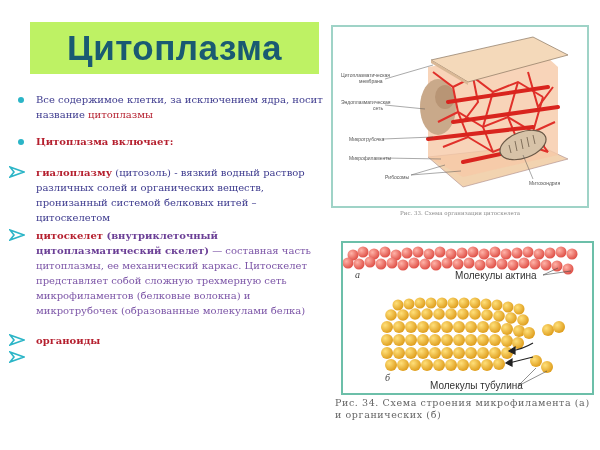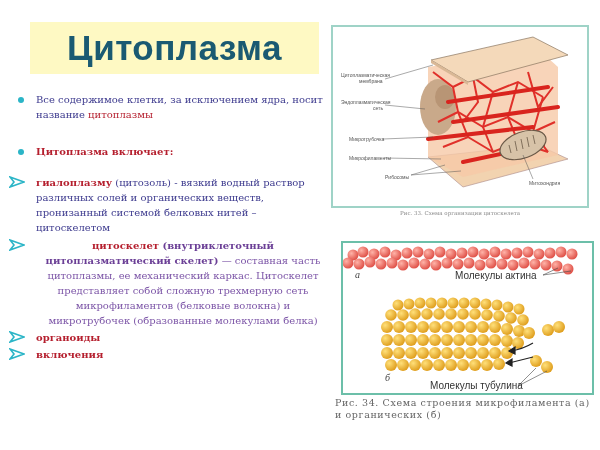--- a/index.html
+++ b/index.html
@@ -1,21 +1,21 @@
 <!DOCTYPE html>
 <html><head>
   <meta charset="utf-8">
   <style>
     * { box-sizing: border-box; margin: 0; padding: 0; }
     html, body { width: 600px; height: 450px; overflow: hidden; background: #ffffff; }
     body { position: relative; font-family: "DejaVu Serif", "Liberation Serif", serif; }
 
     .title-box {
       position: absolute; left: 30px; top: 22px; width: 289px; height: 52px;
-      background: #fef9c3;
+      background: #bef264;
       display: flex; align-items: center; justify-content: center;
     }
     .title-text {
       font-family: "Liberation Sans", "DejaVu Sans", sans-serif;
       font-weight: bold; font-size: 35px; color: #1a5a72; letter-spacing: 0.5px;
     }
 
     .content { position: absolute; left: 8px; top: 92px; width: 322px; font-size: 10px; line-height: 15px; }
     .item { position: relative; padding-left: 28px; margin-bottom: 0; }
     .bullet-dot {
@@ -56,47 +56,46 @@
 
 <div class="title-box">
   <span class="title-text">Цитоплазма</span>
 </div>
 
 <div class="content">
   <div class="item" style="margin-bottom:0;">
     <span class="bullet-dot"></span>
     <span class="t-navy">Все содержимое клетки, за исключением ядра, носит название </span><span class="t-red">цитоплазмы</span>
   </div>
-  <div class="item" style="margin-top:22px;">
+  <div class="item" style="margin-top:12px;">
     <span class="bullet-dot"></span>
     <span class="t-redb">Цитоплазма включает:</span>
   </div>
   <div class="item" style="margin-top:16px;">
     <svg class="bullet-arrow" viewBox="0 0 16 12">
         <path d="M1 1 L15 6 L1 11 L5 6 Z" fill="none" stroke="#2bb5c7" stroke-width="1.6"></path>
       </svg>
     <span class="t-redb">гиалоплазму</span><span class="t-navy">  (цитозоль) - вязкий водный раствор различных солей и органических веществ, пронизанный системой белковых нитей – цитоскелетом</span>
   </div>
-  <div class="item" style="margin-top:3px;text-align:center;">
+  <div class="item" style="margin-top:3px;">
     <svg class="bullet-arrow" viewBox="0 0 16 12">
         <path d="M1 1 L15 6 L1 11 L5 6 Z" fill="none" stroke="#2bb5c7" stroke-width="1.6"></path>
       </svg>
     <span class="t-redb">цитоскелет</span><span class="t-purpleb"> (внутриклеточный цитоплазматический скелет)</span><span class="t-purple"> — составная часть цитоплазмы, ее механический каркас. Цитоскелет представляет собой сложную трехмерную сеть микрофиламентов (белковые волокна)  и микротрубочек (образованные молекулами белка)</span>
   </div>
+  <div class="item" style="margin-top:15px;">
+    <svg class="bullet-arrow" viewBox="0 0 16 12">
+        <path d="M1 1 L15 6 L1 11 L5 6 Z" fill="none" stroke="#2bb5c7" stroke-width="1.6"></path>
+      </svg>
+    <span class="t-redb">органоиды</span>
+  </div>
   <div class="item" style="margin-top:2px;">
     <svg class="bullet-arrow" viewBox="0 0 16 12">
         <path d="M1 1 L15 6 L1 11 L5 6 Z" fill="none" stroke="#2bb5c7" stroke-width="1.6"></path>
       </svg>
-    <span class="t-redb">органоиды</span>
-  </div>
-  <div class="item" style="margin-top:2px;">
-    <svg class="bullet-arrow" viewBox="0 0 16 12">
-        <path d="M1 1 L15 6 L1 11 L5 6 Z" fill="none" stroke="#2bb5c7" stroke-width="1.6"></path>
-      </svg>
-    <span class="t-redb">включения</span>
   </div>
 </div>
 
 <div class="fig1">
   <svg width="254" height="179" viewBox="0 0 254 179">
 
     <polygon points="95,130 205,118 235,132 130,160" fill="#f2d3b0" stroke="#a88" stroke-width="0.6"></polygon>
 
     <polygon points="95,40 205,22 225,40 225,128 130,150 95,130" fill="#f6c9a8" opacity="0.8"></polygon>
 

